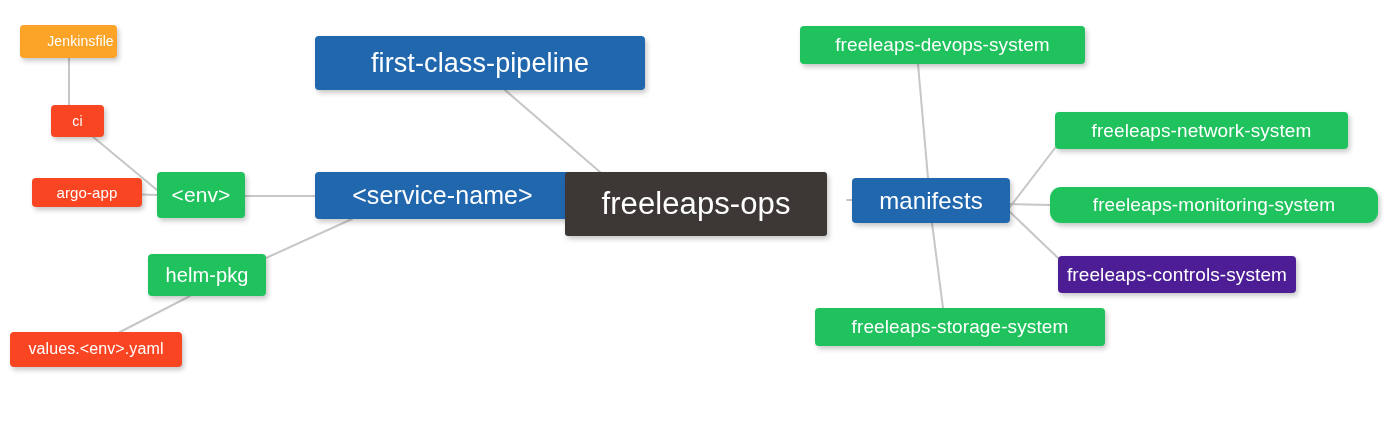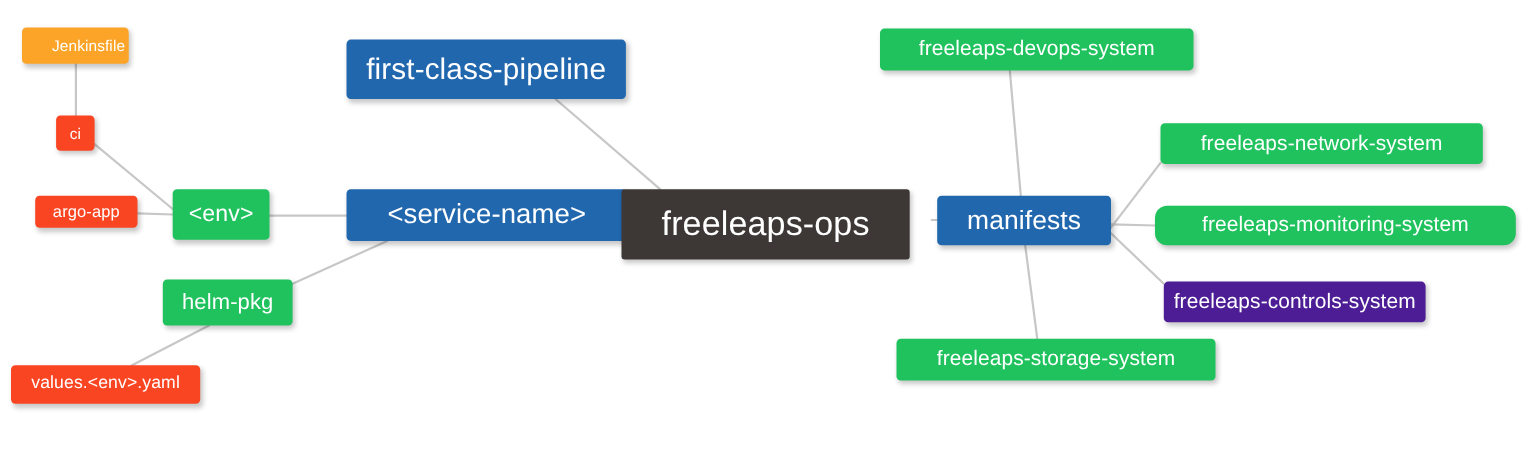--- a/index.html
+++ b/index.html
@@ -63,36 +63,36 @@
       <line x1="928" y1="178" x2="918" y2="64" stroke="#c7c7c7" stroke-width="2" stroke-linecap="round"></line>
       <line x1="1010" y1="207" x2="1055" y2="148" stroke="#c7c7c7" stroke-width="2" stroke-linecap="round"></line>
       <line x1="1010" y1="204" x2="1050" y2="205" stroke="#c7c7c7" stroke-width="2" stroke-linecap="round"></line>
       <line x1="1010" y1="212" x2="1058" y2="258" stroke="#c7c7c7" stroke-width="2" stroke-linecap="round"></line>
       <line x1="932" y1="223" x2="943" y2="308" stroke="#c7c7c7" stroke-width="2" stroke-linecap="round"></line>
     </svg>
   <div id="node-layer">
       <div class="node" style="left: 20px; top: 25px; width: 97px; height: 33px; background: rgb(251, 164, 40); font-size: 14px; padding-left: 24px;">
         <span>Jenkinsfile</span>
       </div>
-      <div class="node" style="left: 51px; top: 105px; width: 35px; height: 32px; background: rgb(250, 69, 34); font-size: 14px;">
+      <div class="node" style="left: 51px; top: 105px; width: 53px; height: 32px; background: rgb(250, 69, 34); font-size: 14px;">
         <span>ci</span>
       </div>
-      <div class="node" style="left: 32px; top: 178px; width: 93px; height: 29px; background: rgb(250, 69, 34); font-size: 15px;">
+      <div class="node" style="left: 32px; top: 178px; width: 110px; height: 29px; background: rgb(250, 69, 34); font-size: 15px;">
         <span>argo-app</span>
       </div>
       <div class="node" style="left: 10px; top: 332px; width: 172px; height: 35px; background: rgb(250, 69, 34); font-size: 16px;">
         <span>values.&lt;env&gt;.yaml</span>
       </div>
       <div class="node" style="left: 157px; top: 172px; width: 88px; height: 46px; background: rgb(31, 194, 93); font-size: 21px;">
         <span>&lt;env&gt;</span>
       </div>
       <div class="node" style="left: 148px; top: 254px; width: 118px; height: 42px; background: rgb(31, 194, 93); font-size: 20px;">
         <span>helm-pkg</span>
       </div>
-      <div class="node" style="left: 315px; top: 36px; width: 254px; height: 54px; background: rgb(33, 103, 174); font-size: 27px;">
+      <div class="node" style="left: 315px; top: 36px; width: 330px; height: 54px; background: rgb(33, 103, 174); font-size: 27px;">
         <span>first-class-pipeline</span>
       </div>
       <div class="node" style="left: 315px; top: 172px; width: 255px; height: 47px; background: rgb(33, 103, 174); font-size: 25px;">
         <span>&lt;service-name&gt;</span>
       </div>
       <div class="node root" style="left: 565px; top: 172px; width: 262px; height: 64px; background: rgb(61, 56, 53); font-size: 31px;">
         <span>freeleaps-ops</span>
       </div>
       <div class="node" style="left: 852px; top: 178px; width: 158px; height: 45px; background: rgb(33, 103, 174); font-size: 24px;">
         <span>manifests</span>

